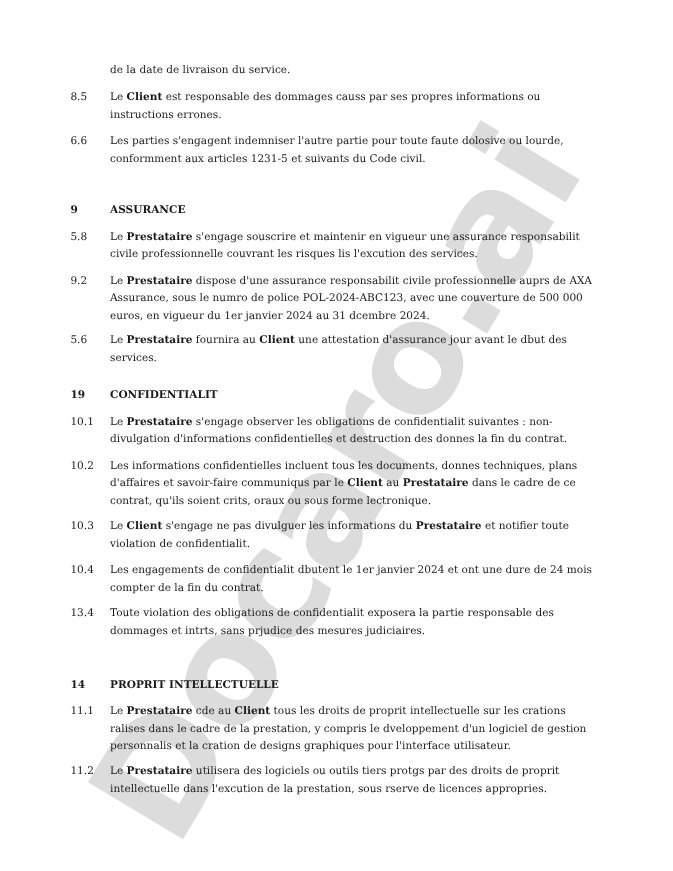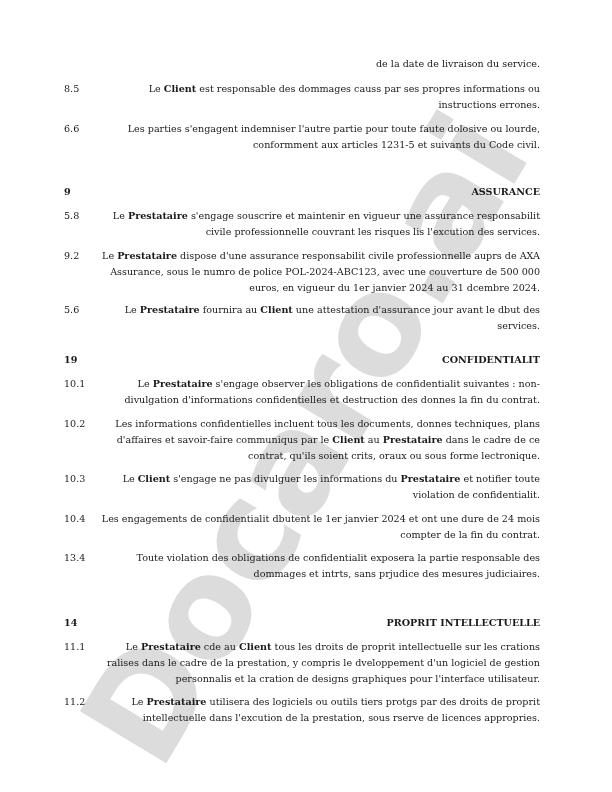--- a/index.html
+++ b/index.html
@@ -24,21 +24,21 @@
   }
   .content { position: absolute; left: 0; top: 0; width: 612px; z-index: 1; }
   .clause, .heading {
     position: absolute; left: 0; width: 612px;
     font-size: 9.6px; line-height: 16px;
   }
   .num {
     position: absolute; left: 64px; width: 28px; text-align: left;
   }
   .text {
-    position: absolute; left: 100px; width: 440px; text-align: right;
+    position: absolute; left: 100px; width: 440px;
   }
   .heading .num, .heading .text { font-weight: bold; }
   b { font-weight: bold; }
 </style>
 </head>
 <body>
 
 <div class="page">
   <div class="watermark">Docaro.ai</div>
 

